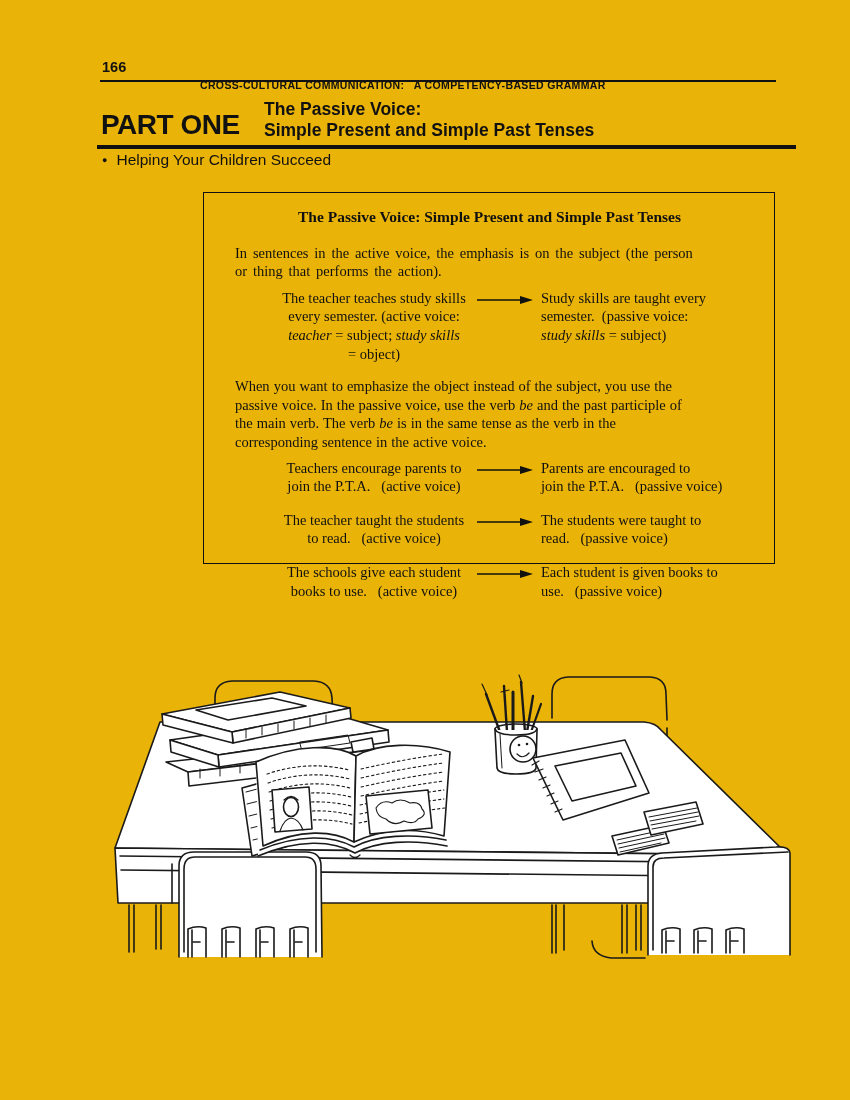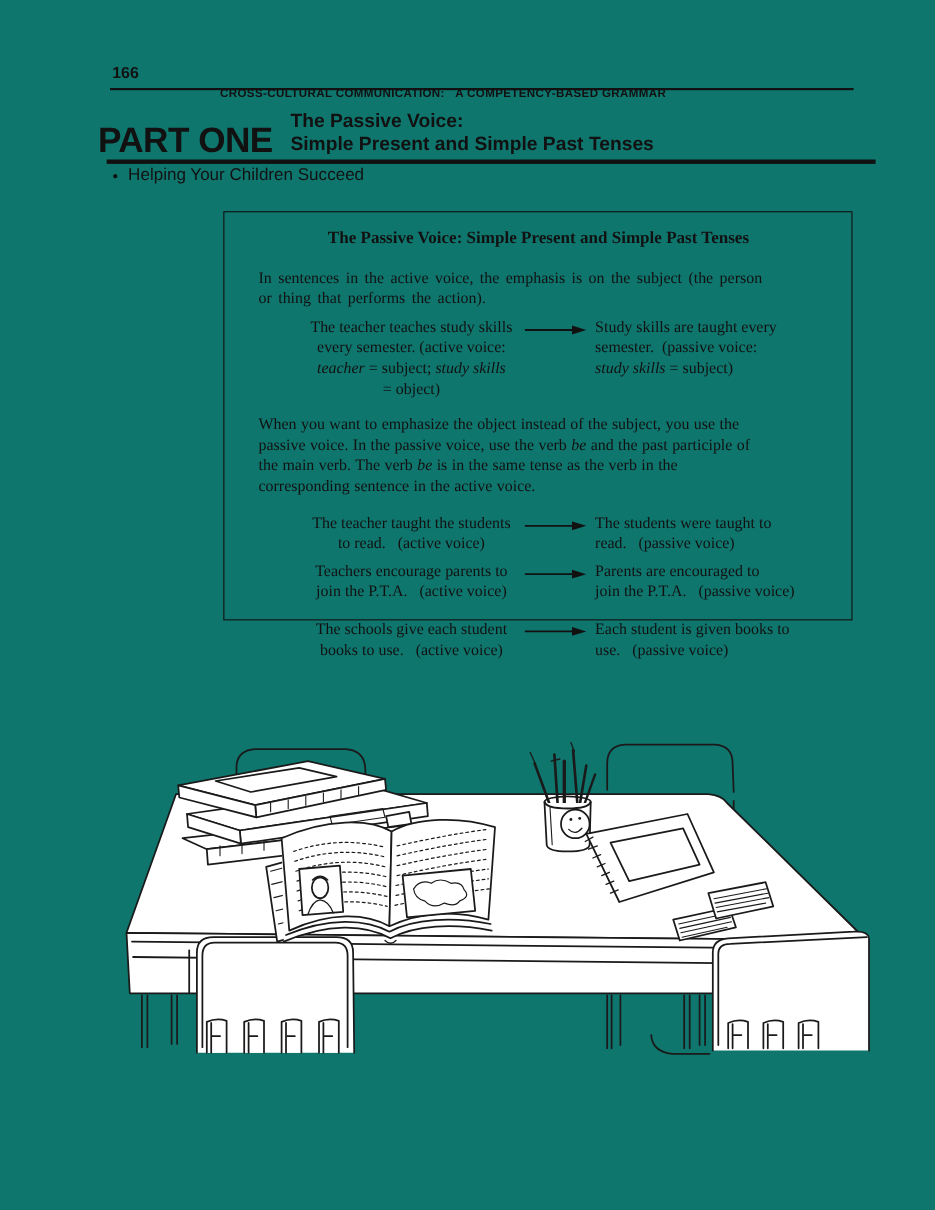--- a/index.html
+++ b/index.html
@@ -1,27 +1,27 @@
 <!DOCTYPE html>
 <html><head>
 <meta charset="utf-8">
 <style>
   html,body{margin:0;padding:0;background:#fff;}
   body{width:850px;height:1100px;position:relative;color:#111;
        font-family:"Liberation Sans",sans-serif;overflow:hidden;}
-  .page{position:absolute;inset:0;background:#0f766e;padding-left:48px;}
+  .page{position:absolute;inset:0;background:#eab308;padding-left:48px;}
 
   
   .pageno{position:absolute;left:102px;top:59px;font-size:14.5px;font-weight:bold;}
   .runhead{position:absolute;left:200px;top:79px;font-size:10.5px;font-weight:bold;
            letter-spacing:.35px;white-space:pre;}
   .header-rule{position:absolute;left:100px;top:80px;width:676px;height:2px;background:#111;}
 
   
-  .part-label{position:absolute;left:89px;top:109px;margin:0;font-size:32px;
+  .part-label{position:absolute;left:101px;top:109px;margin:0;font-size:28px;
               font-weight:bold;letter-spacing:-.5px;}
   .part-title{position:absolute;left:264px;top:99px;font-size:17.5px;font-weight:bold;
               line-height:21px;}
   .part-rule{position:absolute;left:97px;top:145px;width:699px;height:3.5px;background:#111;}
   .lesson{position:absolute;left:102px;top:151px;font-size:15.5px;
           display:flex;align-items:center;gap:9px;}
   .lesson .bullet{font-size:9px;line-height:1;}
 
   
   .grammar-box{position:absolute;left:203px;top:192px;width:572px;height:372px;
@@ -88,46 +88,46 @@
       <div class="col-r"><span>Study skills are taught every
 semester.  (passive voice:
 </span><span class="it">study skills</span><span> = subject)</span></div>
     </div>
 
     <p class="para p2"><span>When you want to emphasize the object instead of the subject, you use the
 passive voice. In the passive voice, use the verb </span><span class="it">be</span><span> and the past participle of
 the main verb. The verb </span><span class="it">be</span><span> is in the same tense as the verb in the
 corresponding sentence in the active voice.</span></p>
 
+    <div class="ex ex2">
+      <span class="sp"></span>
+      <div class="col-l"><span>Teachers encourage parents to
+join the P.T.A.   (active voice)</span></div>
+      <span class="arrow-wrap">
+          <svg class="arrow" width="56" height="12" viewBox="0 0 56 12">
+            <line x1="0" y1="6" x2="44" y2="6" stroke="#111" stroke-width="1.6"></line>
+            <polygon points="43,2 56,6 43,10" fill="#111"></polygon>
+          </svg>
+        </span>
+      <div class="col-r"><span>Parents are encouraged to
+join the P.T.A.   (passive voice)</span></div>
+    </div>
+
     <div class="ex ex3">
       <span class="sp"></span>
       <div class="col-l"><span>The teacher taught the students
 to read.   (active voice)</span></div>
       <span class="arrow-wrap">
           <svg class="arrow" width="56" height="12" viewBox="0 0 56 12">
             <line x1="0" y1="6" x2="44" y2="6" stroke="#111" stroke-width="1.6"></line>
             <polygon points="43,2 56,6 43,10" fill="#111"></polygon>
           </svg>
         </span>
       <div class="col-r"><span>The students were taught to
 read.   (passive voice)</span></div>
-    </div>
-
-    <div class="ex ex2">
-      <span class="sp"></span>
-      <div class="col-l"><span>Teachers encourage parents to
-join the P.T.A.   (active voice)</span></div>
-      <span class="arrow-wrap">
-          <svg class="arrow" width="56" height="12" viewBox="0 0 56 12">
-            <line x1="0" y1="6" x2="44" y2="6" stroke="#111" stroke-width="1.6"></line>
-            <polygon points="43,2 56,6 43,10" fill="#111"></polygon>
-          </svg>
-        </span>
-      <div class="col-r"><span>Parents are encouraged to
-join the P.T.A.   (passive voice)</span></div>
     </div>
 
     <div class="ex ex4">
       <span class="sp"></span>
       <div class="col-l"><span>The schools give each student
 books to use.   (active voice)</span></div>
       <span class="arrow-wrap">
           <svg class="arrow" width="56" height="12" viewBox="0 0 56 12">
             <line x1="0" y1="6" x2="44" y2="6" stroke="#111" stroke-width="1.6"></line>
             <polygon points="43,2 56,6 43,10" fill="#111"></polygon>

